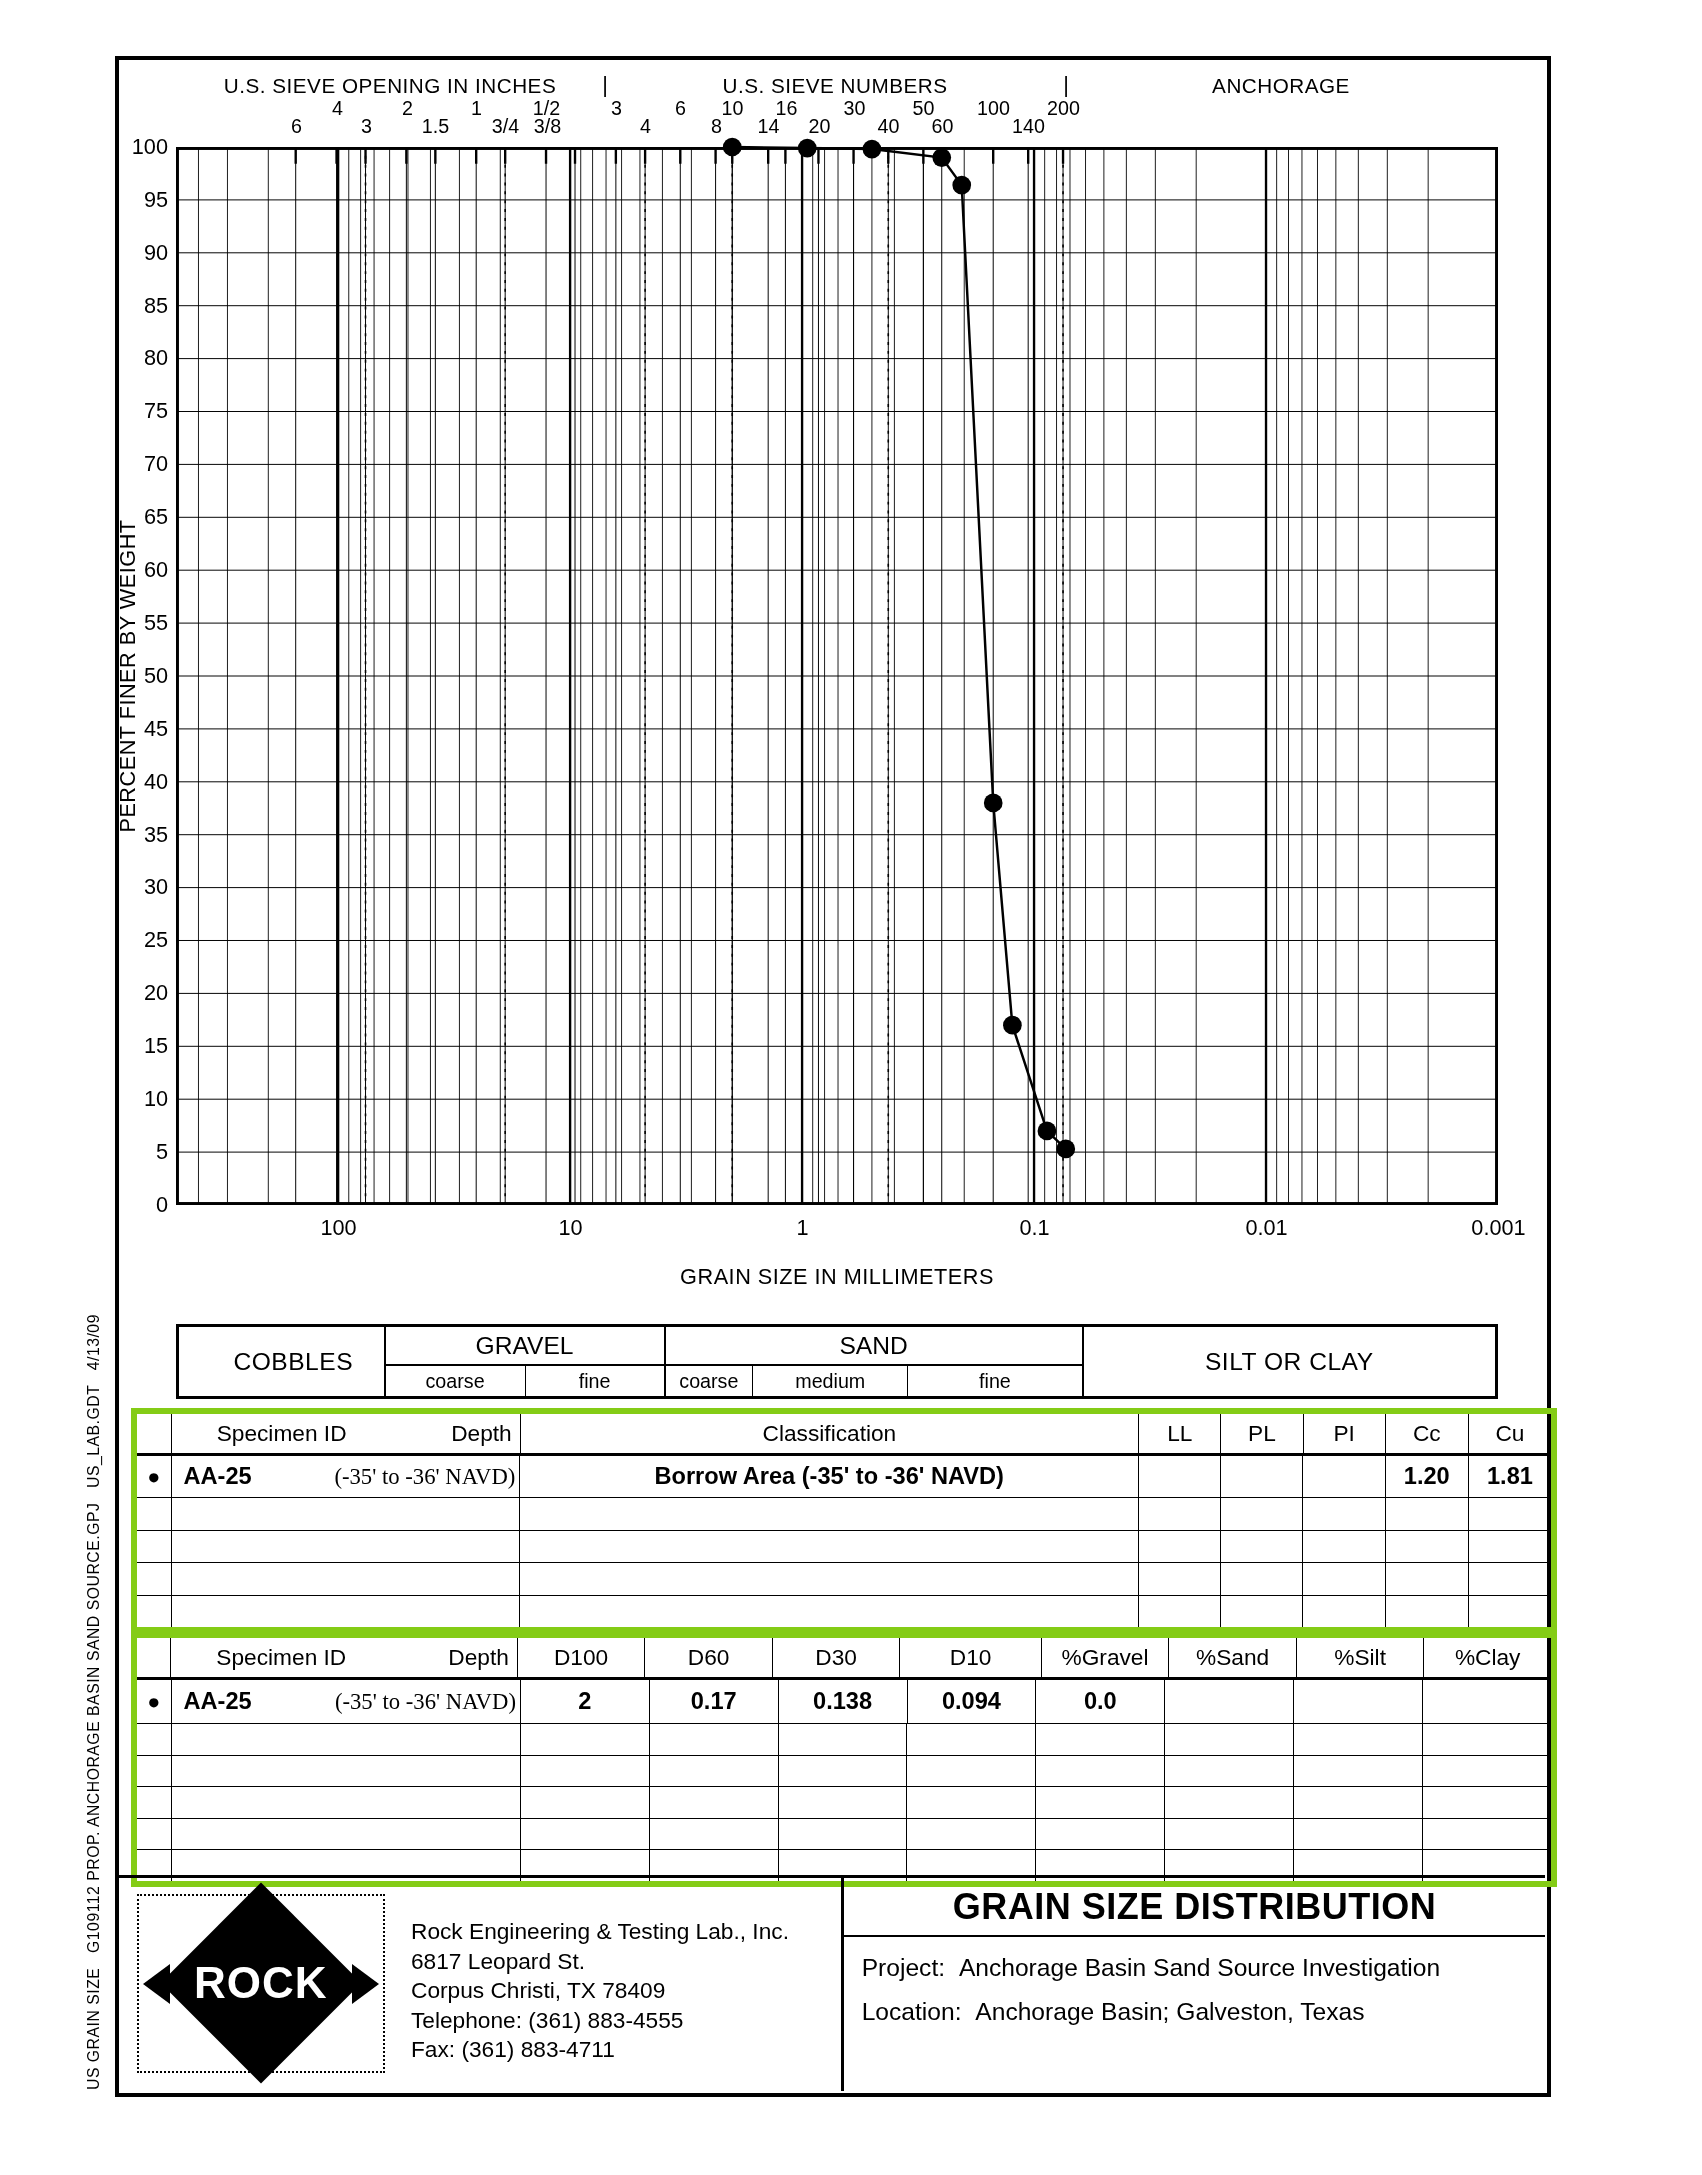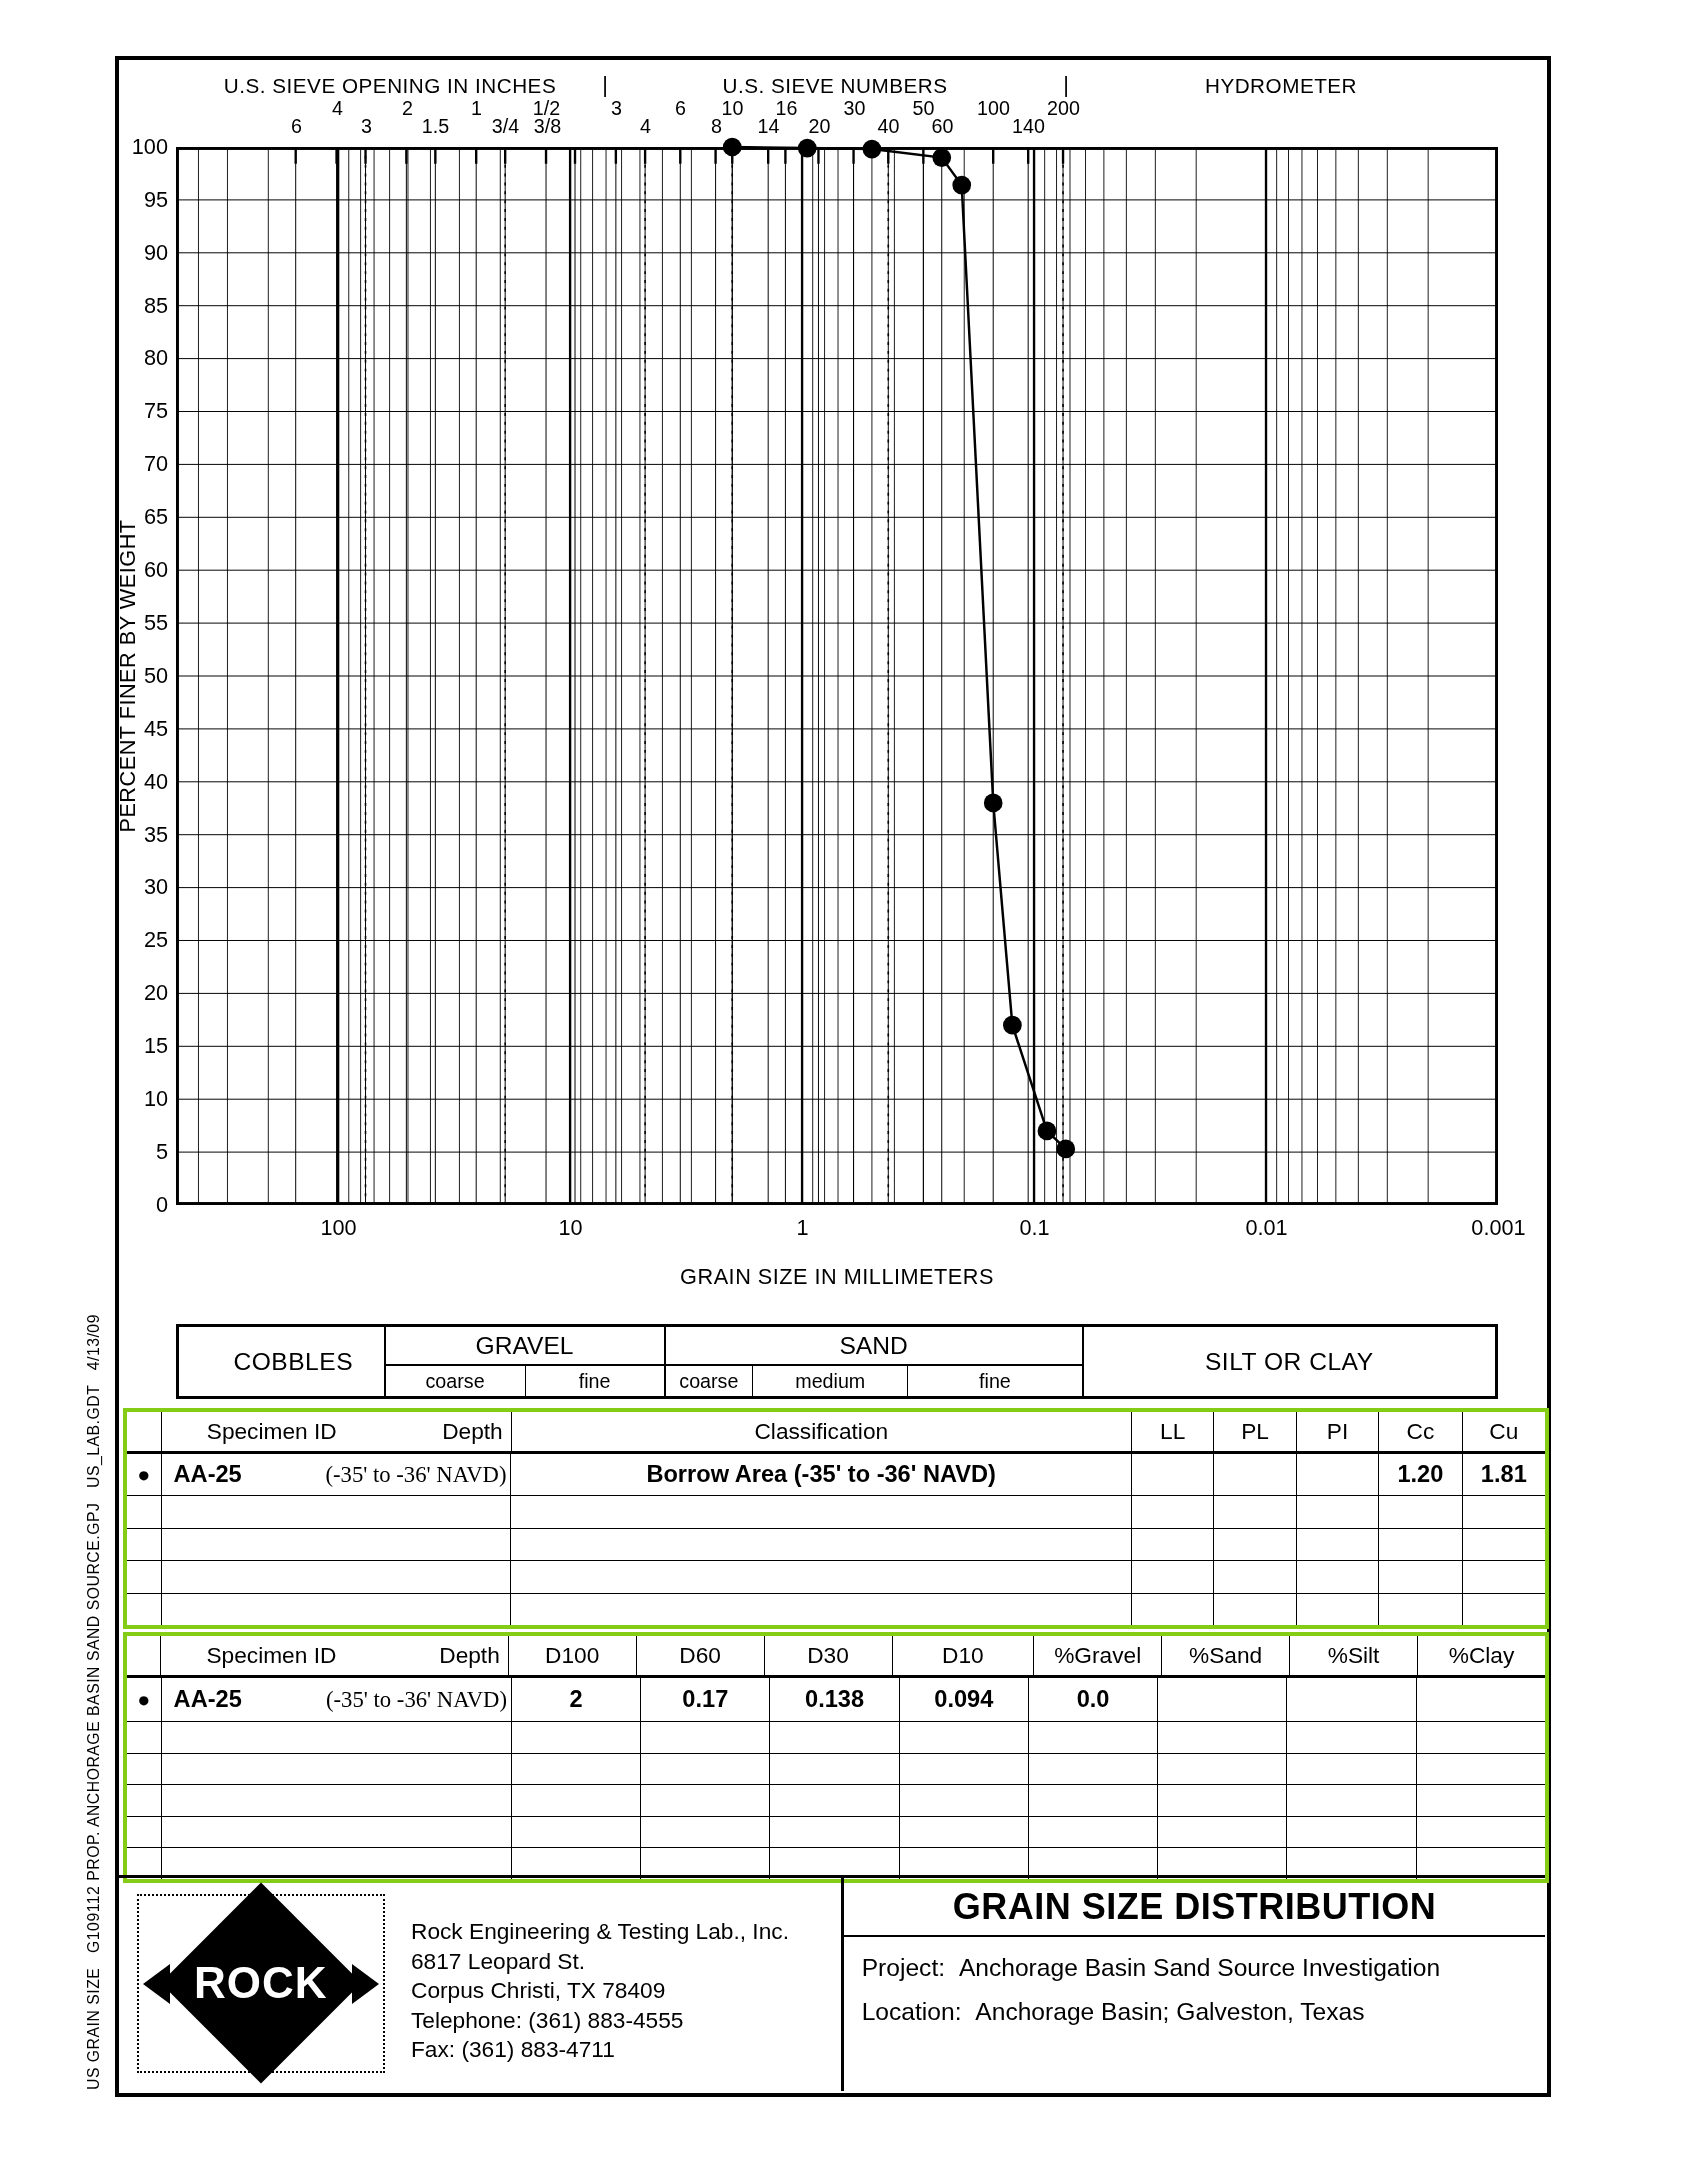--- a/index.html
+++ b/index.html
@@ -18,21 +18,21 @@
   
   #class-bar{position:absolute;left:57px;top:1264px;width:1322px;height:75px;border:3px solid #000;box-sizing:border-box;display:flex;}
   .cb-group{box-sizing:border-box;border-left:2px solid #000;display:flex;flex-direction:column;}
   .cb-group:first-child{border-left:none;margin-left:24px;}
   .cb-single{flex:1;display:flex;align-items:center;justify-content:center;font-size:24.6px;letter-spacing:0.5px;}
   .cb-top{height:39px;display:flex;align-items:center;justify-content:center;font-size:24.6px;border-bottom:2px solid #000;box-sizing:border-box;}
   .cb-subs{flex:1;display:flex;}
   .cb-sub{box-sizing:border-box;border-left:1px solid #000;display:flex;align-items:center;justify-content:center;font-size:19.7px;}
   .cb-sub:first-child{border-left:none;}
   
-  .dtable{position:absolute;left:4px;width:1426px;border:4px solid #84cc16;box-sizing:border-box;}
+  .dtable{position:absolute;left:12px;width:1426px;border:6px solid #84cc16;box-sizing:border-box;}
   .trow{display:flex;border-top:1px solid #000;box-sizing:border-box;}
   .trow.hdr{border-top:none;border-bottom:2px solid #000;}
   .tcell{box-sizing:border-box;border-left:1px solid #000;display:flex;align-items:center;justify-content:center;font-size:22.7px;overflow:hidden;white-space:nowrap;}
   .tcell:first-child{border-left:none;}
   .idcell{justify-content:space-between;padding:0 7.9px 0 45px;}
   .idcell-data{justify-content:space-between;padding:0 3.9px 0 11.8px;}
   .specimen-id{font-weight:bold;font-size:23.6px;}
   .depth-val{font-family:"Liberation Serif", serif;font-size:22.7px;}
   .val{font-weight:bold;font-size:23.6px;}
   .marker-dot{font-size:21.7px;line-height:1;}
@@ -59,21 +59,21 @@
 
   <div id="sidebar-text">US GRAIN SIZE   G109112 PROP. ANCHORAGE BASIN SAND SOURCE.GPJ   US_LAB.GDT   4/13/09</div>
 
   <div id="frame">
     <div id="content">
 
       <div class="hdr-label" style="left:271px">U.S. SIEVE OPENING IN INCHES</div>
       <div class="hdr-divider" style="left:486px">|</div>
       <div class="hdr-label" style="left:716px">U.S. SIEVE NUMBERS</div>
       <div class="hdr-divider" style="left:947px">|</div>
-      <div class="hdr-label" style="left:1162px">HYDROMETER</div>
+      <div class="hdr-label" style="left:1162px">ANCHORAGE</div>
 
       <div id="sieve-labels">
           <div class="sieve-label" style="left: 177px; top: 55px;">6</div>
           <div class="sieve-label" style="left: 218px; top: 37px;">4</div>
           <div class="sieve-label" style="left: 247px; top: 55px;">3</div>
           <div class="sieve-label" style="left: 288px; top: 37px;">2</div>
           <div class="sieve-label" style="left: 316px; top: 55px;">1.5</div>
           <div class="sieve-label" style="left: 357px; top: 37px;">1</div>
           <div class="sieve-label" style="left: 386px; top: 55px;">3/4</div>
           <div class="sieve-label" style="left: 427px; top: 37px;">1/2</div>

